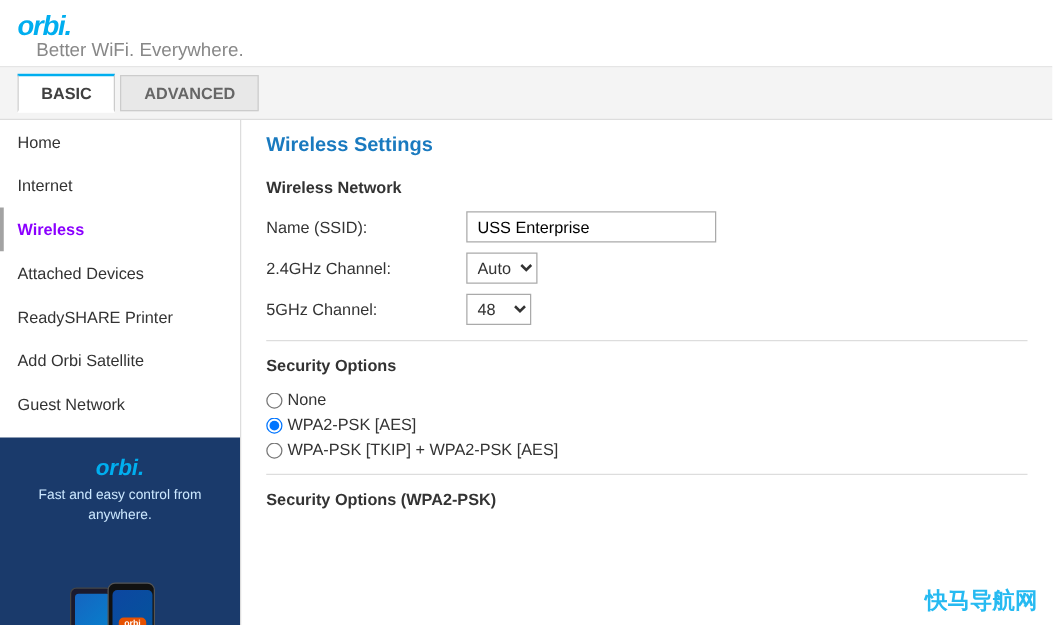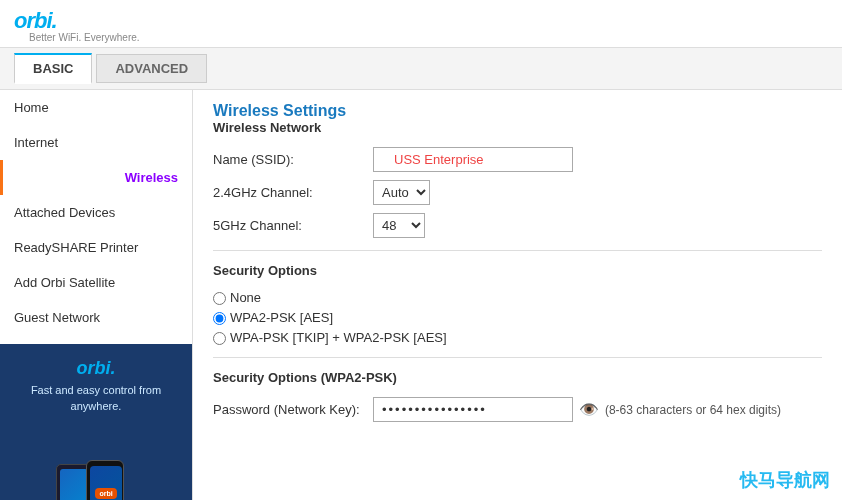--- a/index.html
+++ b/index.html
@@ -2,56 +2,56 @@
 <html><head>
   <meta charset="utf-8">
   <style>
     * { box-sizing: border-box; margin: 0; padding: 0; }
     body { font-family: Arial, sans-serif; font-size: 13px; color: #333; background: #fff; width: 842px; height: 500px; overflow: hidden; }
 
     
     .header { background: #fff; padding: 8px 14px 4px 14px; border-bottom: 1px solid #ddd; }
     .logo-area { display: flex; flex-direction: column; }
     .logo-text { font-size: 22px; font-weight: bold; color: #00aeef; font-style: italic; letter-spacing: -1px; }
-    .tagline { font-size: 10px; color: #888; margin-top: -2px; padding-left: 15px; }
+    .tagline { font-size: 15px; color: #888; margin-top: -2px; padding-left: 15px; }
 
     
     .tabs { background: #f4f4f4; border-bottom: 1px solid #ddd; padding: 0 14px; display: flex; gap: 4px; align-items: center; height: 42px; }
     .tab { padding: 6px 18px; font-size: 13px; font-weight: bold; border: 1px solid #ccc; cursor: pointer; background: #fff; color: #333; }
     .tab.active { background: #fff; border-bottom: 2px solid #fff; border-top: 2px solid #00aeef; color: #404040; }
     .tab.inactive { background: #e8e8e8; color: #666; border: 1px solid #ccc; }
 
     
     .main-layout { display: flex; height: calc(500px - 80px); }
 
     
     .sidebar { width: 193px; min-width: 193px; border-right: 1px solid #ddd; display: flex; flex-direction: column; }
     .sidebar-nav { flex: 1; }
     .sidebar-item { padding: 10px 14px; cursor: pointer; color: #333; font-size: 13px; border-bottom: none; }
-    .sidebar-item.active { color: #8b00ff; font-weight: bold; border-left: 3px solid #f97316; padding-left: 11px; text-align: right; }
+    .sidebar-item.active { color: #8b00ff; font-weight: bold; border-left: 3px solid #a3a3a3; padding-left: 11px; }
     .sidebar-promo { background: #1a3a6b; color: #fff; margin: 0; padding: 14px 10px 10px 10px; text-align: center; }
     .promo-logo { color: #00aeef; font-size: 18px; font-weight: bold; font-style: italic; margin-bottom: 4px; }
     .promo-text { font-size: 11px; color: #cce8ff; line-height: 1.4; margin-bottom: 6px; }
     .promo-link { color: #00aeef; font-size: 11px; text-decoration: underline; cursor: pointer; display: block; margin-bottom: 8px; }
     .promo-phone-area { position: relative; height: 80px; display: flex; justify-content: center; align-items: center; }
 
     
     .content { flex: 1; padding: 12px 20px; overflow-y: auto; }
-    .page-title { color: #1a7abf; font-size: 16px; font-weight: bold; margin-bottom: 0; }
+    .page-title { color: #1a7abf; font-size: 16px; font-weight: bold; margin-bottom: 16px; }
 
     
     .action-bar { display: flex; justify-content: flex-end; gap: 10px; padding-bottom: 10px; border-bottom: 1px solid #ddd; margin-bottom: 14px; }
     .btn-cancel { background: #555; color: #fff; border: none; padding: 10px 30px; font-size: 13px; font-weight: bold; cursor: pointer; letter-spacing: 1px; }
     .btn-apply { background: #00aeef; color: #fff; border: none; padding: 10px 30px; font-size: 13px; font-weight: bold; cursor: pointer; letter-spacing: 1px; }
 
     
     .section-title { font-size: 13px; font-weight: bold; color: #333; margin-bottom: 8px; padding-bottom: 4px; }
     .form-row { display: flex; align-items: center; margin-bottom: 8px; }
     .form-label { width: 160px; font-size: 13px; color: #333; }
-    .form-input { border: 1px solid #aaa; padding: 4px 20px; font-size: 13px; width: 200px; color: #ef4444; }
+    .form-input { border: 1px solid #aaa; padding: 4px 8px; font-size: 13px; width: 200px; color: #000000; }
     .form-select { border: 1px solid #aaa; padding: 3px 4px; font-size: 13px; background: #fff; color: #333; }
     .section-divider { border: none; border-top: 1px solid #ddd; margin: 12px 0; }
 
     
     .radio-row { display: flex; align-items: flex-end; margin-bottom: 5px; gap: 4px; font-size: 13px; }
     .radio-row input[type=radio] { margin: 0; }
 
     
     .password-field-wrap { display: flex; align-items: center; gap: 6px; }
     .password-input { border: 1px solid #aaa; padding: 4px 8px; font-size: 13px; width: 200px; color: #333; letter-spacing: 2px; }
@@ -159,25 +159,17 @@
     </div>
     <div class="radio-row">
       <input type="radio" name="security" id="sec-wpa" style="">
       <label for="sec-wpa">WPA-PSK [TKIP] + WPA2-PSK [AES]</label>
     </div>
 
     <hr class="section-divider">
 
     <div class="section-title">Security Options (WPA2-PSK)</div>
 
-    <div class="form-row">
-      <div class="form-label">Password (Network Key):</div>
-      <div class="password-field-wrap">
-        <input class="password-input" type="password" value="1234567890123456" style="">
-        <span class="eye-icon">👁️</span>
-        <span class="pw-hint">(8-63 characters or 64 hex digits)</span>
-      </div>
-    </div>
 
   </div>
 </div>
 
 <div class="watermark">快马导航网</div>
 
 </body></html>

